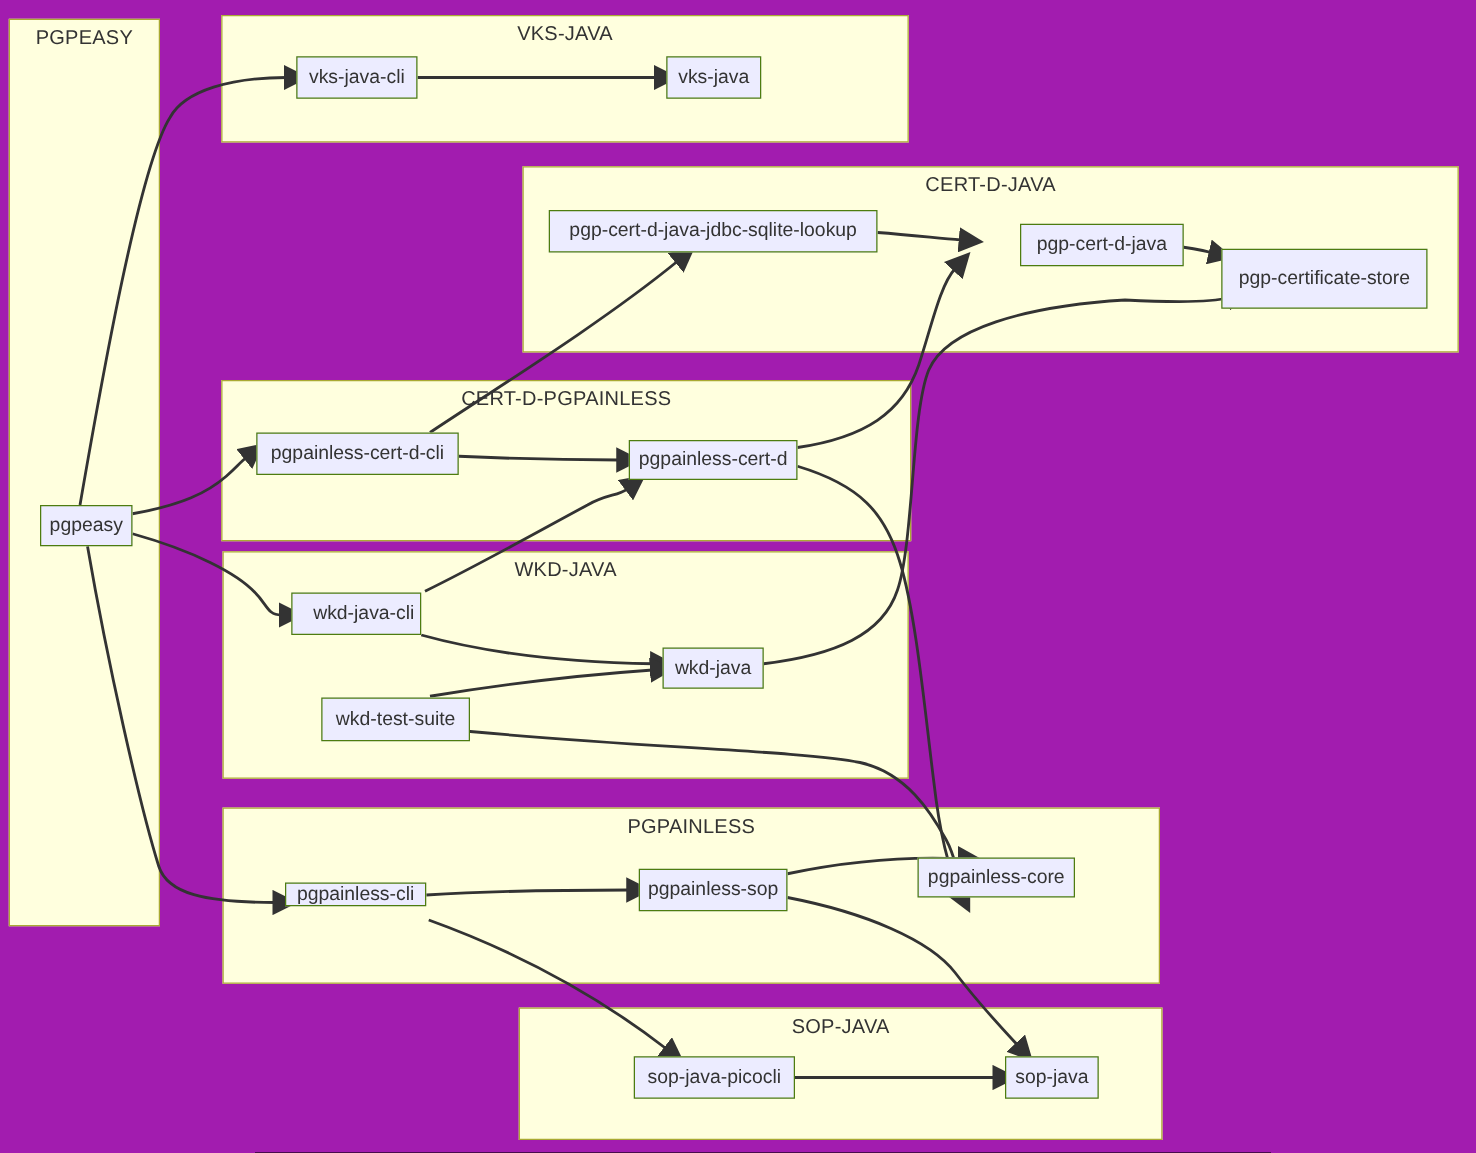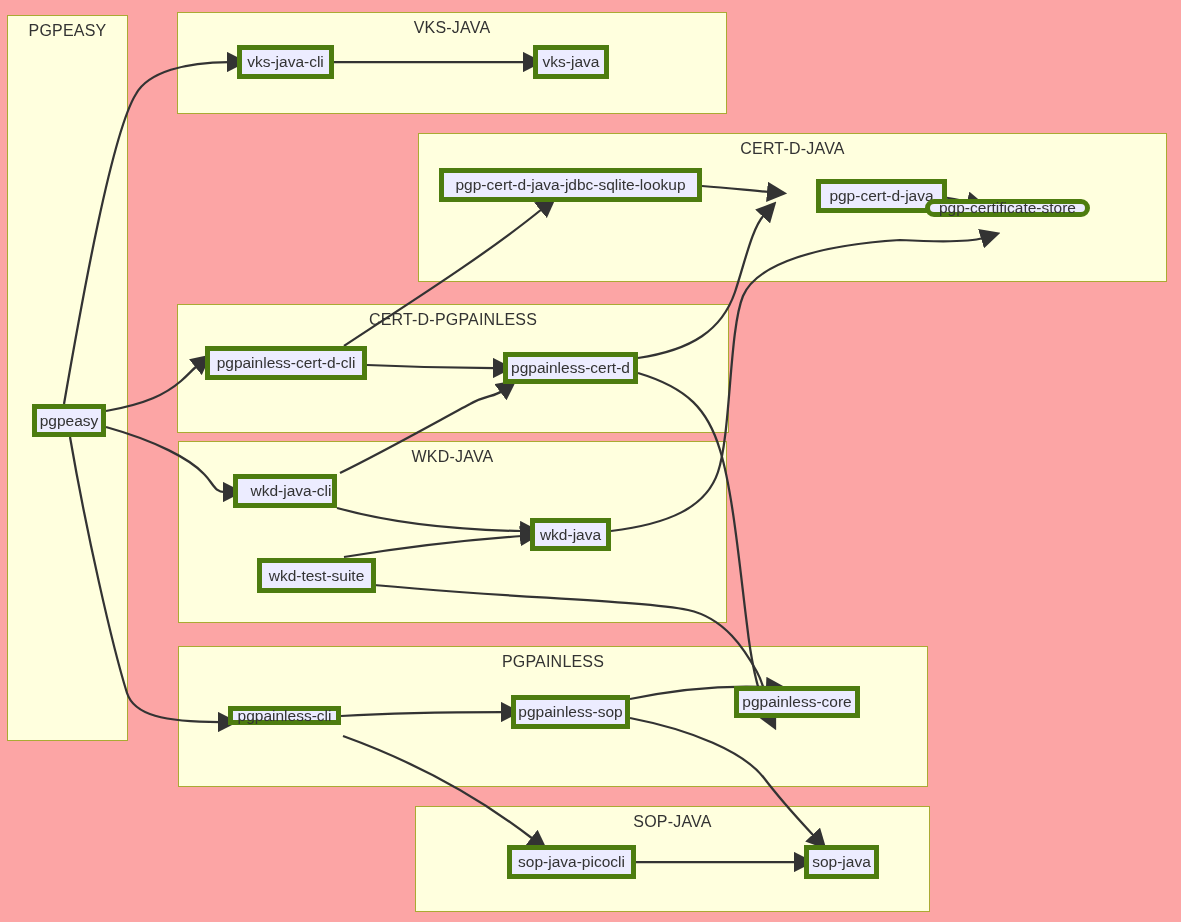--- a/index.html
+++ b/index.html
@@ -1,31 +1,31 @@
 <!DOCTYPE html>
 <html><head>
 <meta charset="utf-8">
 <style>
   html,body{margin:0;padding:0;background:#000;}
   .stage{
-    position:relative;width:1181px;height:922px;background:#fca5a5;
+    position:relative;width:1181px;height:922px;background:#a21caf;
     font-family:"Liberation Sans","DejaVu Sans",sans-serif;overflow:hidden;
   }
   .cluster{
     position:absolute;background:#ffffde;border:1.5px solid #aaaa33;
     box-sizing:border-box;z-index:1;
   }
   .cluster-label{
     position:absolute;top:6px;left:0;width:100%;text-align:center;
     color:#333333;font-size:16px;letter-spacing:0.2px;
   }
   .edges-layer{position:absolute;left:0;top:0;z-index:5;}
   .edge{fill:none;stroke:#333333;stroke-width:2.25px;}
   .node{
-    position:absolute;background:#ececff;border:5px solid #4d7c0f;
+    position:absolute;background:#ececff;border:1px solid #4d7c0f;
     box-sizing:border-box;display:flex;align-items:center;justify-content:center;
     color:#333333;font-size:15.5px;white-space:nowrap;z-index:10;
   }
 </style>
 </head>
 <body>
 
 <div class="stage">
     <div class="cluster" style="left: 7px; top: 15px; width: 121px; height: 726px;">
       <span class="cluster-label">PGPEASY</span>
@@ -74,21 +74,21 @@
       <path class="edge" d="M343,736 C415,762 480,798 533,839" marker-end="url(#arrowhead)"></path>
       <path class="edge" d="M630,699 C678,689 722,685 768,687" marker-end="url(#arrowhead)"></path>
       <path class="edge" d="M630,718 C692,730 744,752 764,778 C783,803 801,822 814,836" marker-end="url(#arrowhead)"></path>
       <path class="edge" d="M636,862 L796,862" marker-end="url(#arrowhead)"></path>
     </svg>
     <div class="node" style="left: 32px; top: 404px; width: 74px; height: 33px;">pgpeasy</div>
     <div class="node" style="left: 237px; top: 45px; width: 97px; height: 34px;">vks-java-cli</div>
     <div class="node" style="left: 533px; top: 45px; width: 76px; height: 34px;">vks-java</div>
     <div class="node" style="left: 439px; top: 168px; width: 263px; height: 34px;">pgp-cert-d-java-jdbc-sqlite-lookup</div>
     <div class="node" style="left: 777px; top: 179px; width: 131px; height: 34px; margin-left: 39px;">pgp-cert-d-java</div>
-    <div class="node" style="left: 925px; top: 199px; width: 165px; height: 18px; border-radius: 13px;">pgp-certificate-store</div>
+    <div class="node" style="left: 977px; top: 199px; width: 165px; height: 48px;">pgp-certificate-store</div>
     <div class="node" style="left: 205px; top: 346px; width: 162px; height: 34px;">pgpainless-cert-d-cli</div>
     <div class="node" style="left: 503px; top: 352px; width: 135px; height: 32px;">pgpainless-cert-d</div>
     <div class="node" style="left: 233px; top: 474px; width: 104px; height: 34px; padding-left: 12px;">wkd-java-cli</div>
     <div class="node" style="left: 530px; top: 518px; width: 81px; height: 33px;">wkd-java</div>
     <div class="node" style="left: 225px; top: 558px; width: 119px; height: 35px; margin-left: 32px;">wkd-test-suite</div>
     <div class="node" style="left: 228px; top: 706px; width: 113px; height: 19px;">pgpainless-cli</div>
     <div class="node" style="left: 511px; top: 695px; width: 119px; height: 34px;">pgpainless-sop</div>
     <div class="node" style="left: 734px; top: 686px; width: 126px; height: 32px;">pgpainless-core</div>
     <div class="node" style="left: 507px; top: 845px; width: 129px; height: 34px;">sop-java-picocli</div>
     <div class="node" style="left: 804px; top: 845px; width: 75px; height: 34px;">sop-java</div>

